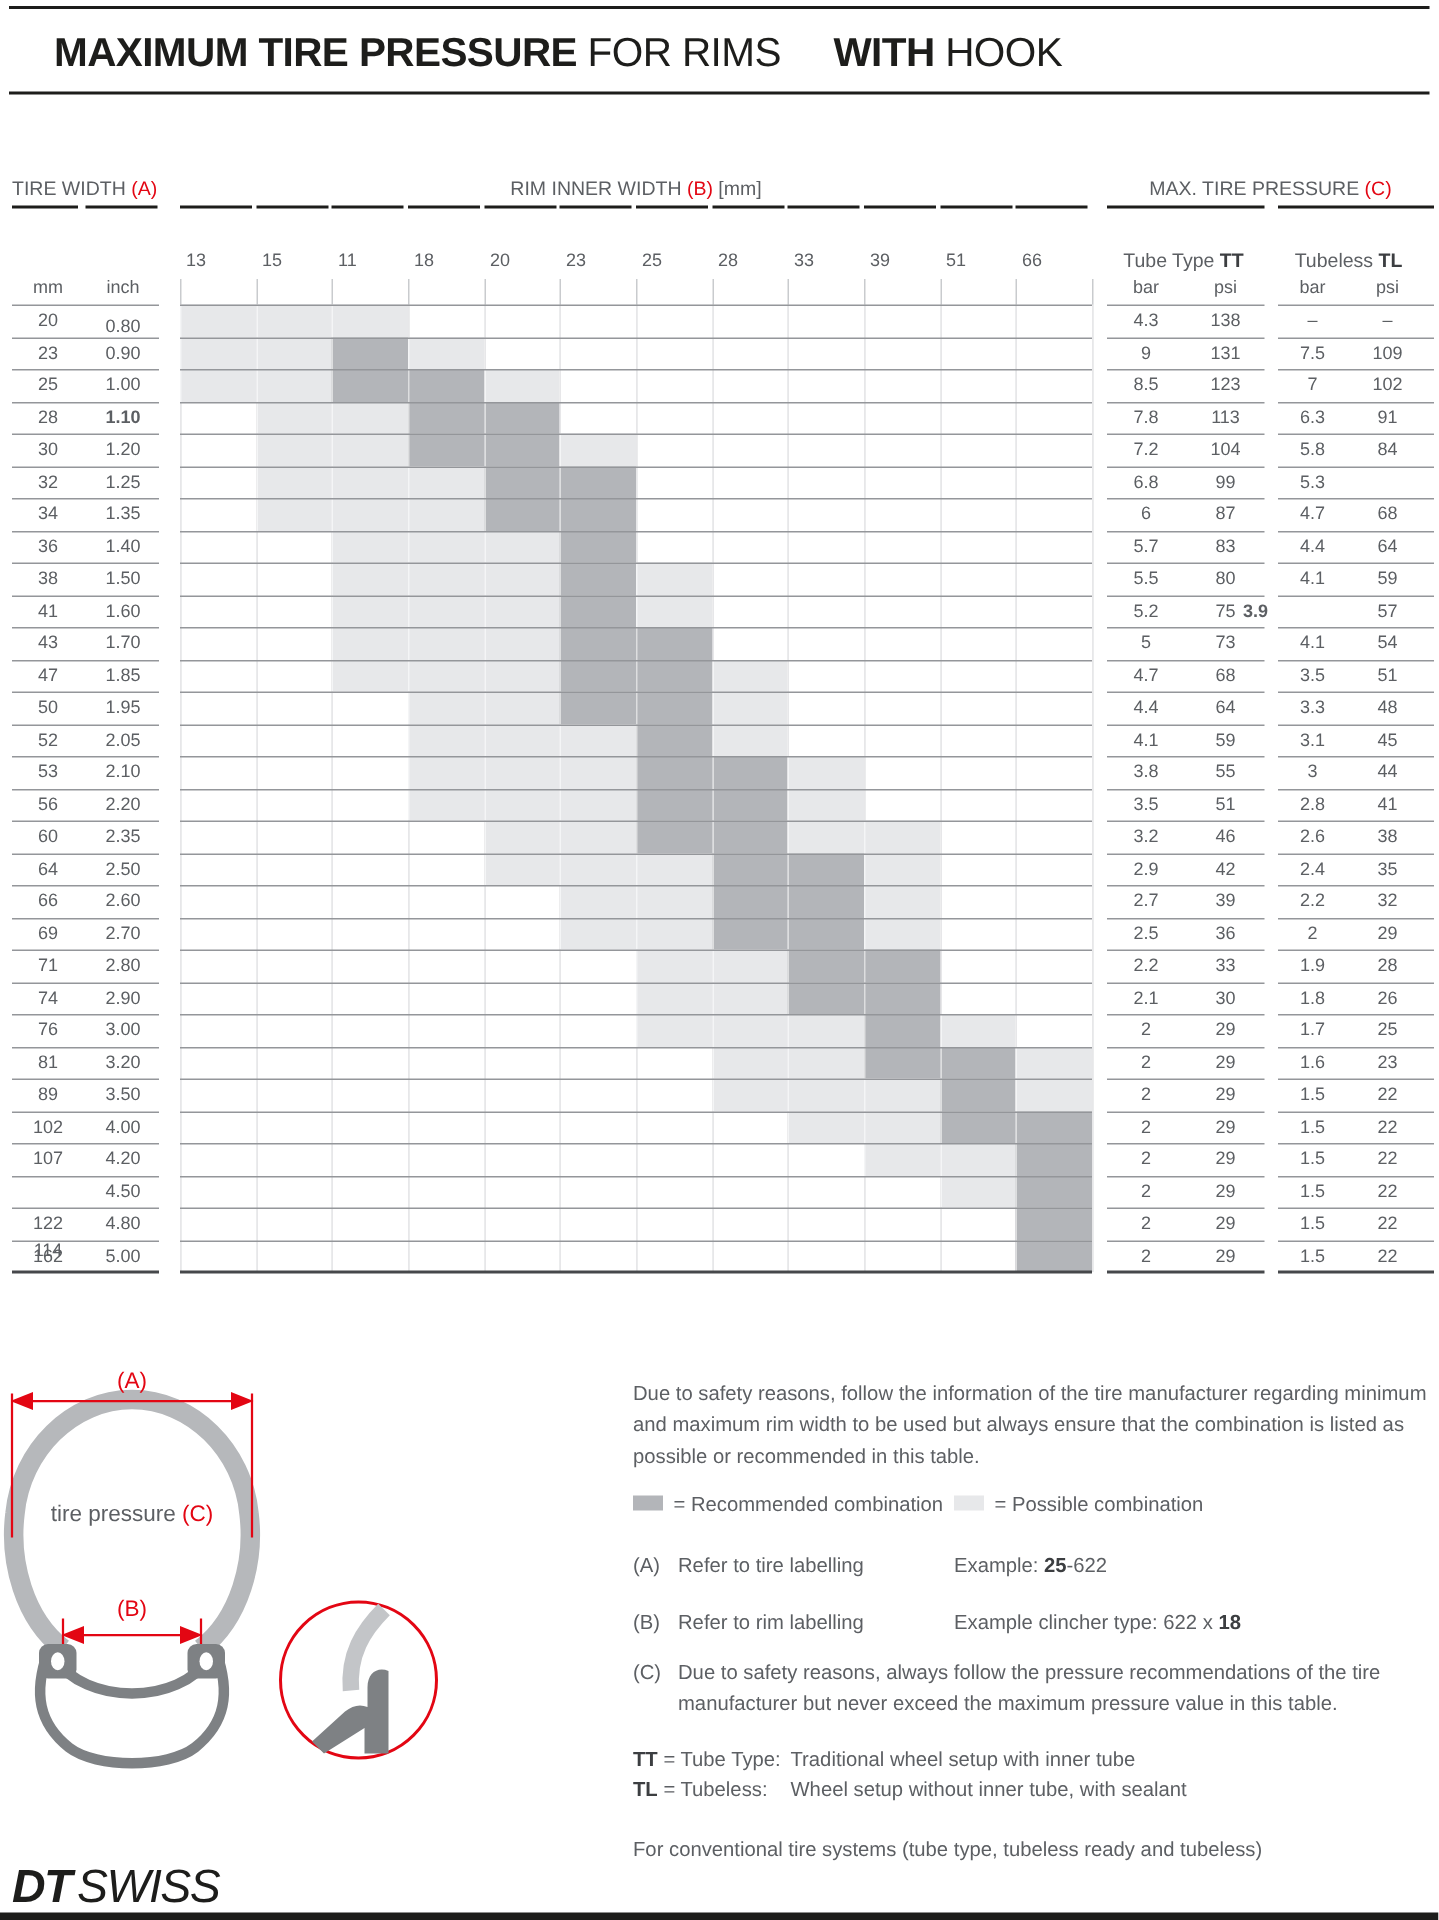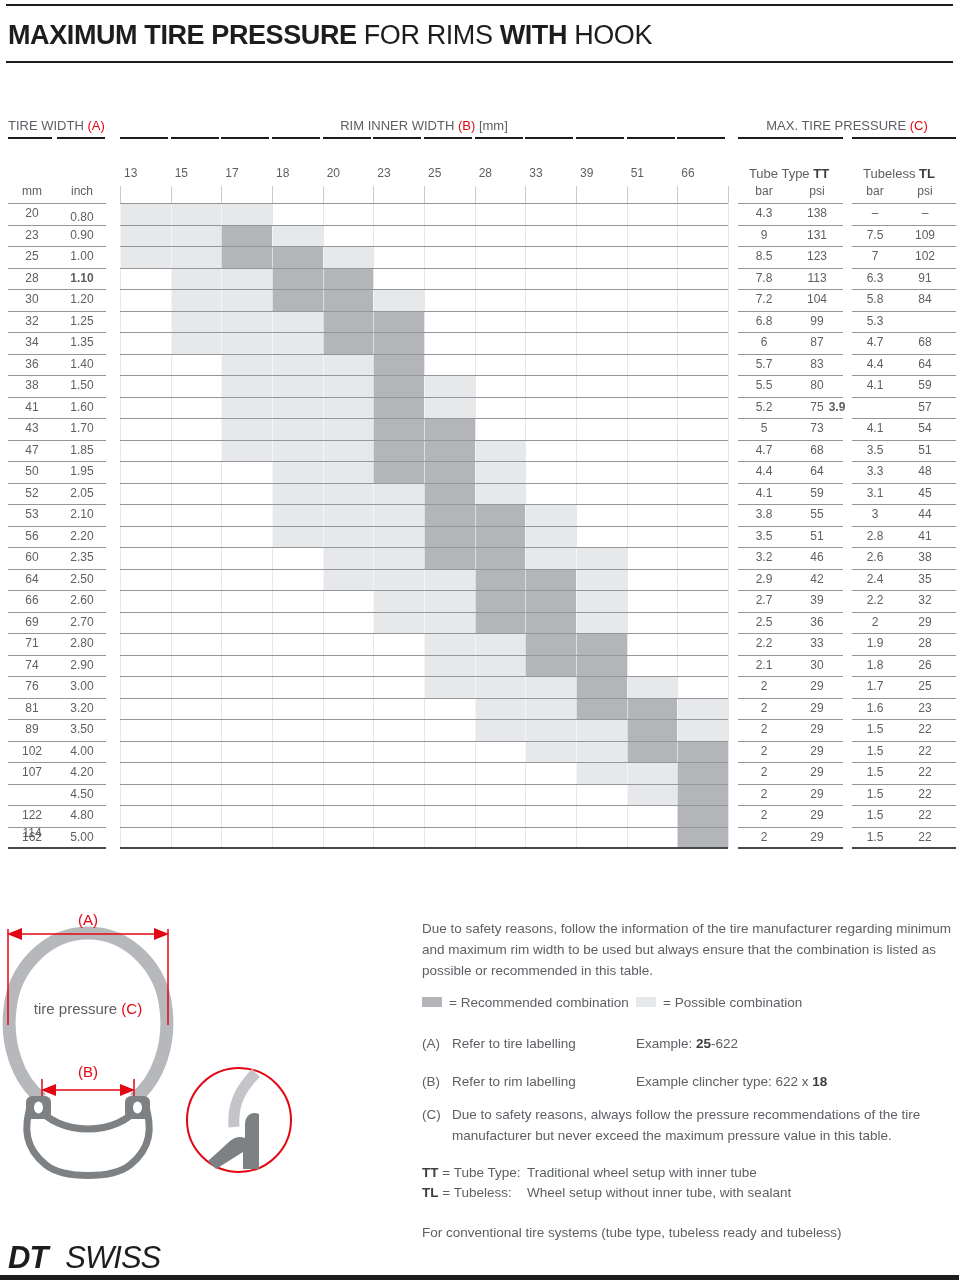--- a/index.html
+++ b/index.html
@@ -2,21 +2,21 @@
 <html style="--red: #e30613; --ink: #1d1d1b; --txt: #5c5f63; --recommended: #b3b5b9; --possible: #e7e8ea;"><head>
 <meta charset="utf-8">
 <style>
   html,body{margin:0;padding:0;}
   body{width:959px;height:1280px;background:#fff;position:relative;overflow:hidden;
        font-family:"Liberation Sans","DejaVu Sans",sans-serif;}
   .abs{position:absolute;}
   .rule{position:absolute;left:6px;width:947px;height:2px;background:var(--ink);}
   #title{position:absolute;left:8px;top:20px;font-size:27px;color:var(--ink);
          letter-spacing:-0.4px;font-weight:normal;margin:0;white-space:nowrap;}
-  #title b{font-weight:bold;}
+  #title b{font-weight:bold;margin-left:28px;}
   .sec-label{position:absolute;top:118px;font-size:13px;color:var(--txt);white-space:nowrap;}
   .ref{color:var(--red);}
   .blackline{position:absolute;top:137px;height:2px;background:var(--ink);}
   .tick{position:absolute;top:166px;font-size:12px;color:var(--txt);}
   .colhead{position:absolute;top:166px;font-size:13px;color:var(--txt);text-align:center;white-space:nowrap;}
   .colhead b{color:#3c3e41;}
   .unit{position:absolute;top:184px;font-size:12px;color:var(--txt);text-align:center;}
   #table{position:absolute;left:0;top:0;width:959px;height:1280px;pointer-events:none;}
   .vunder{position:absolute;width:1px;background:#c9cbce;z-index:1;}
   .cell{position:absolute;z-index:2;}
@@ -25,21 +25,21 @@
   .vover{position:absolute;width:1px;background:rgba(255,255,255,0.55);z-index:3;}
   .hline{position:absolute;height:1px;background:#94969a;z-index:4;}
   .hline.dark{height:2px;background:#46484b;}
   .num{position:absolute;font-size:12px;color:var(--txt);text-align:center;z-index:5;line-height:21.5px;}
   
   .note{position:absolute;font-size:13.5px;color:var(--txt);line-height:21px;}
   .swatch{position:absolute;width:20px;height:10px;}
   .bold{font-weight:bold;color:#3c3e41;}
   #logo{position:absolute;left:8px;top:1240px;font-size:31px;font-style:italic;color:var(--ink);white-space:nowrap;}
   #logo .dt{font-weight:bold;letter-spacing:-1px;}
-  #logo .swiss{font-weight:normal;letter-spacing:-1px;margin-left:18px;}
+  #logo .swiss{font-weight:normal;letter-spacing:-1px;margin-left:4px;}
   #bottombar{position:absolute;left:0;top:1275px;width:959px;height:5px;background:var(--ink);}
   svg text{font-family:"Liberation Sans","DejaVu Sans",sans-serif;}
 </style>
 </head>
 <body>
 
 <div class="rule" style="top:4px"></div>
 <h1 id="title"><b>MAXIMUM TIRE PRESSURE</b><span> FOR RIMS </span><b>WITH</b><span> HOOK</span></h1>
 <div class="rule" style="top:61px"></div>
 
@@ -64,21 +64,21 @@
     <div class="blackline" style="left: 677.333px; width: 48.1667px;"></div>
   </div>
 <div class="blackline" style="left:738px;width:105px"></div>
 <div class="blackline" style="left:852px;width:104px"></div>
 
 <div class="unit" style="left:8px;width:48px">mm</div>
 <div class="unit" style="left:58px;width:48px">inch</div>
 <div id="tick-row">
     <div class="tick" style="left: 124px;">13</div>
     <div class="tick" style="left: 174.667px;">15</div>
-    <div class="tick" style="left: 225.333px;">17</div>
+    <div class="tick" style="left: 225.333px;">11</div>
     <div class="tick" style="left: 276px;">18</div>
     <div class="tick" style="left: 326.667px;">20</div>
     <div class="tick" style="left: 377.333px;">23</div>
     <div class="tick" style="left: 428px;">25</div>
     <div class="tick" style="left: 478.667px;">28</div>
     <div class="tick" style="left: 529.333px;">33</div>
     <div class="tick" style="left: 580px;">39</div>
     <div class="tick" style="left: 630.667px;">51</div>
     <div class="tick" style="left: 681.333px;">66</div>
   </div>

